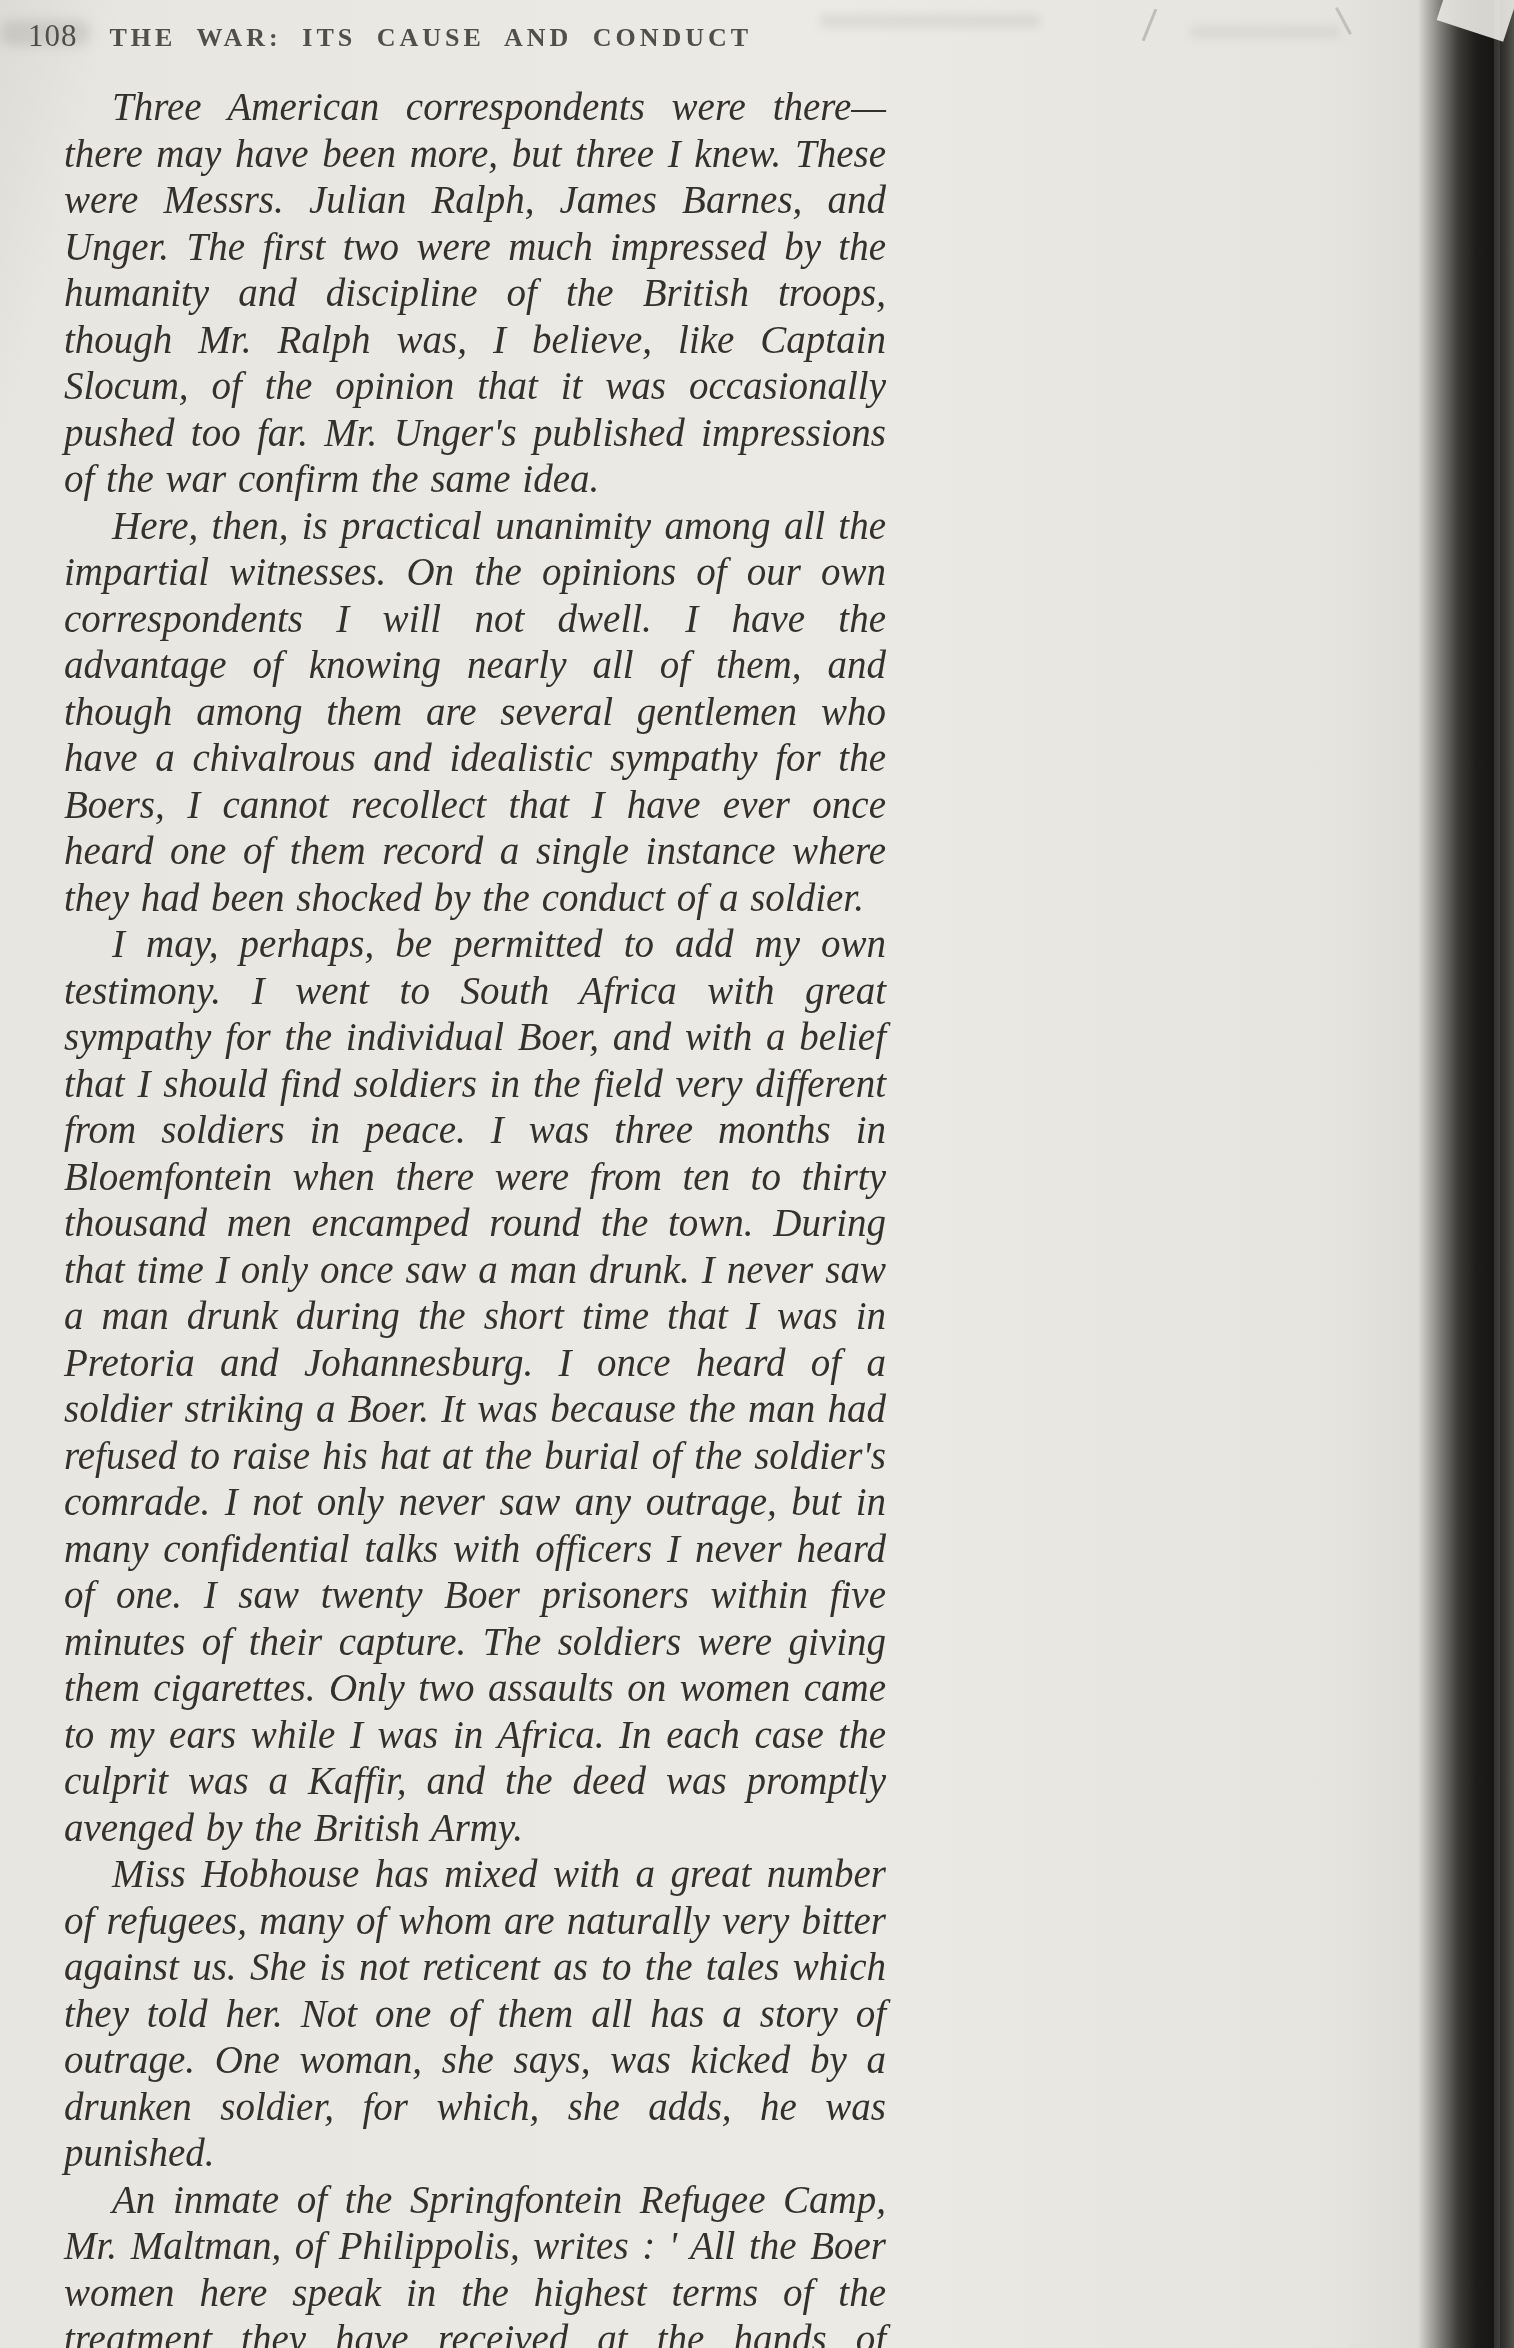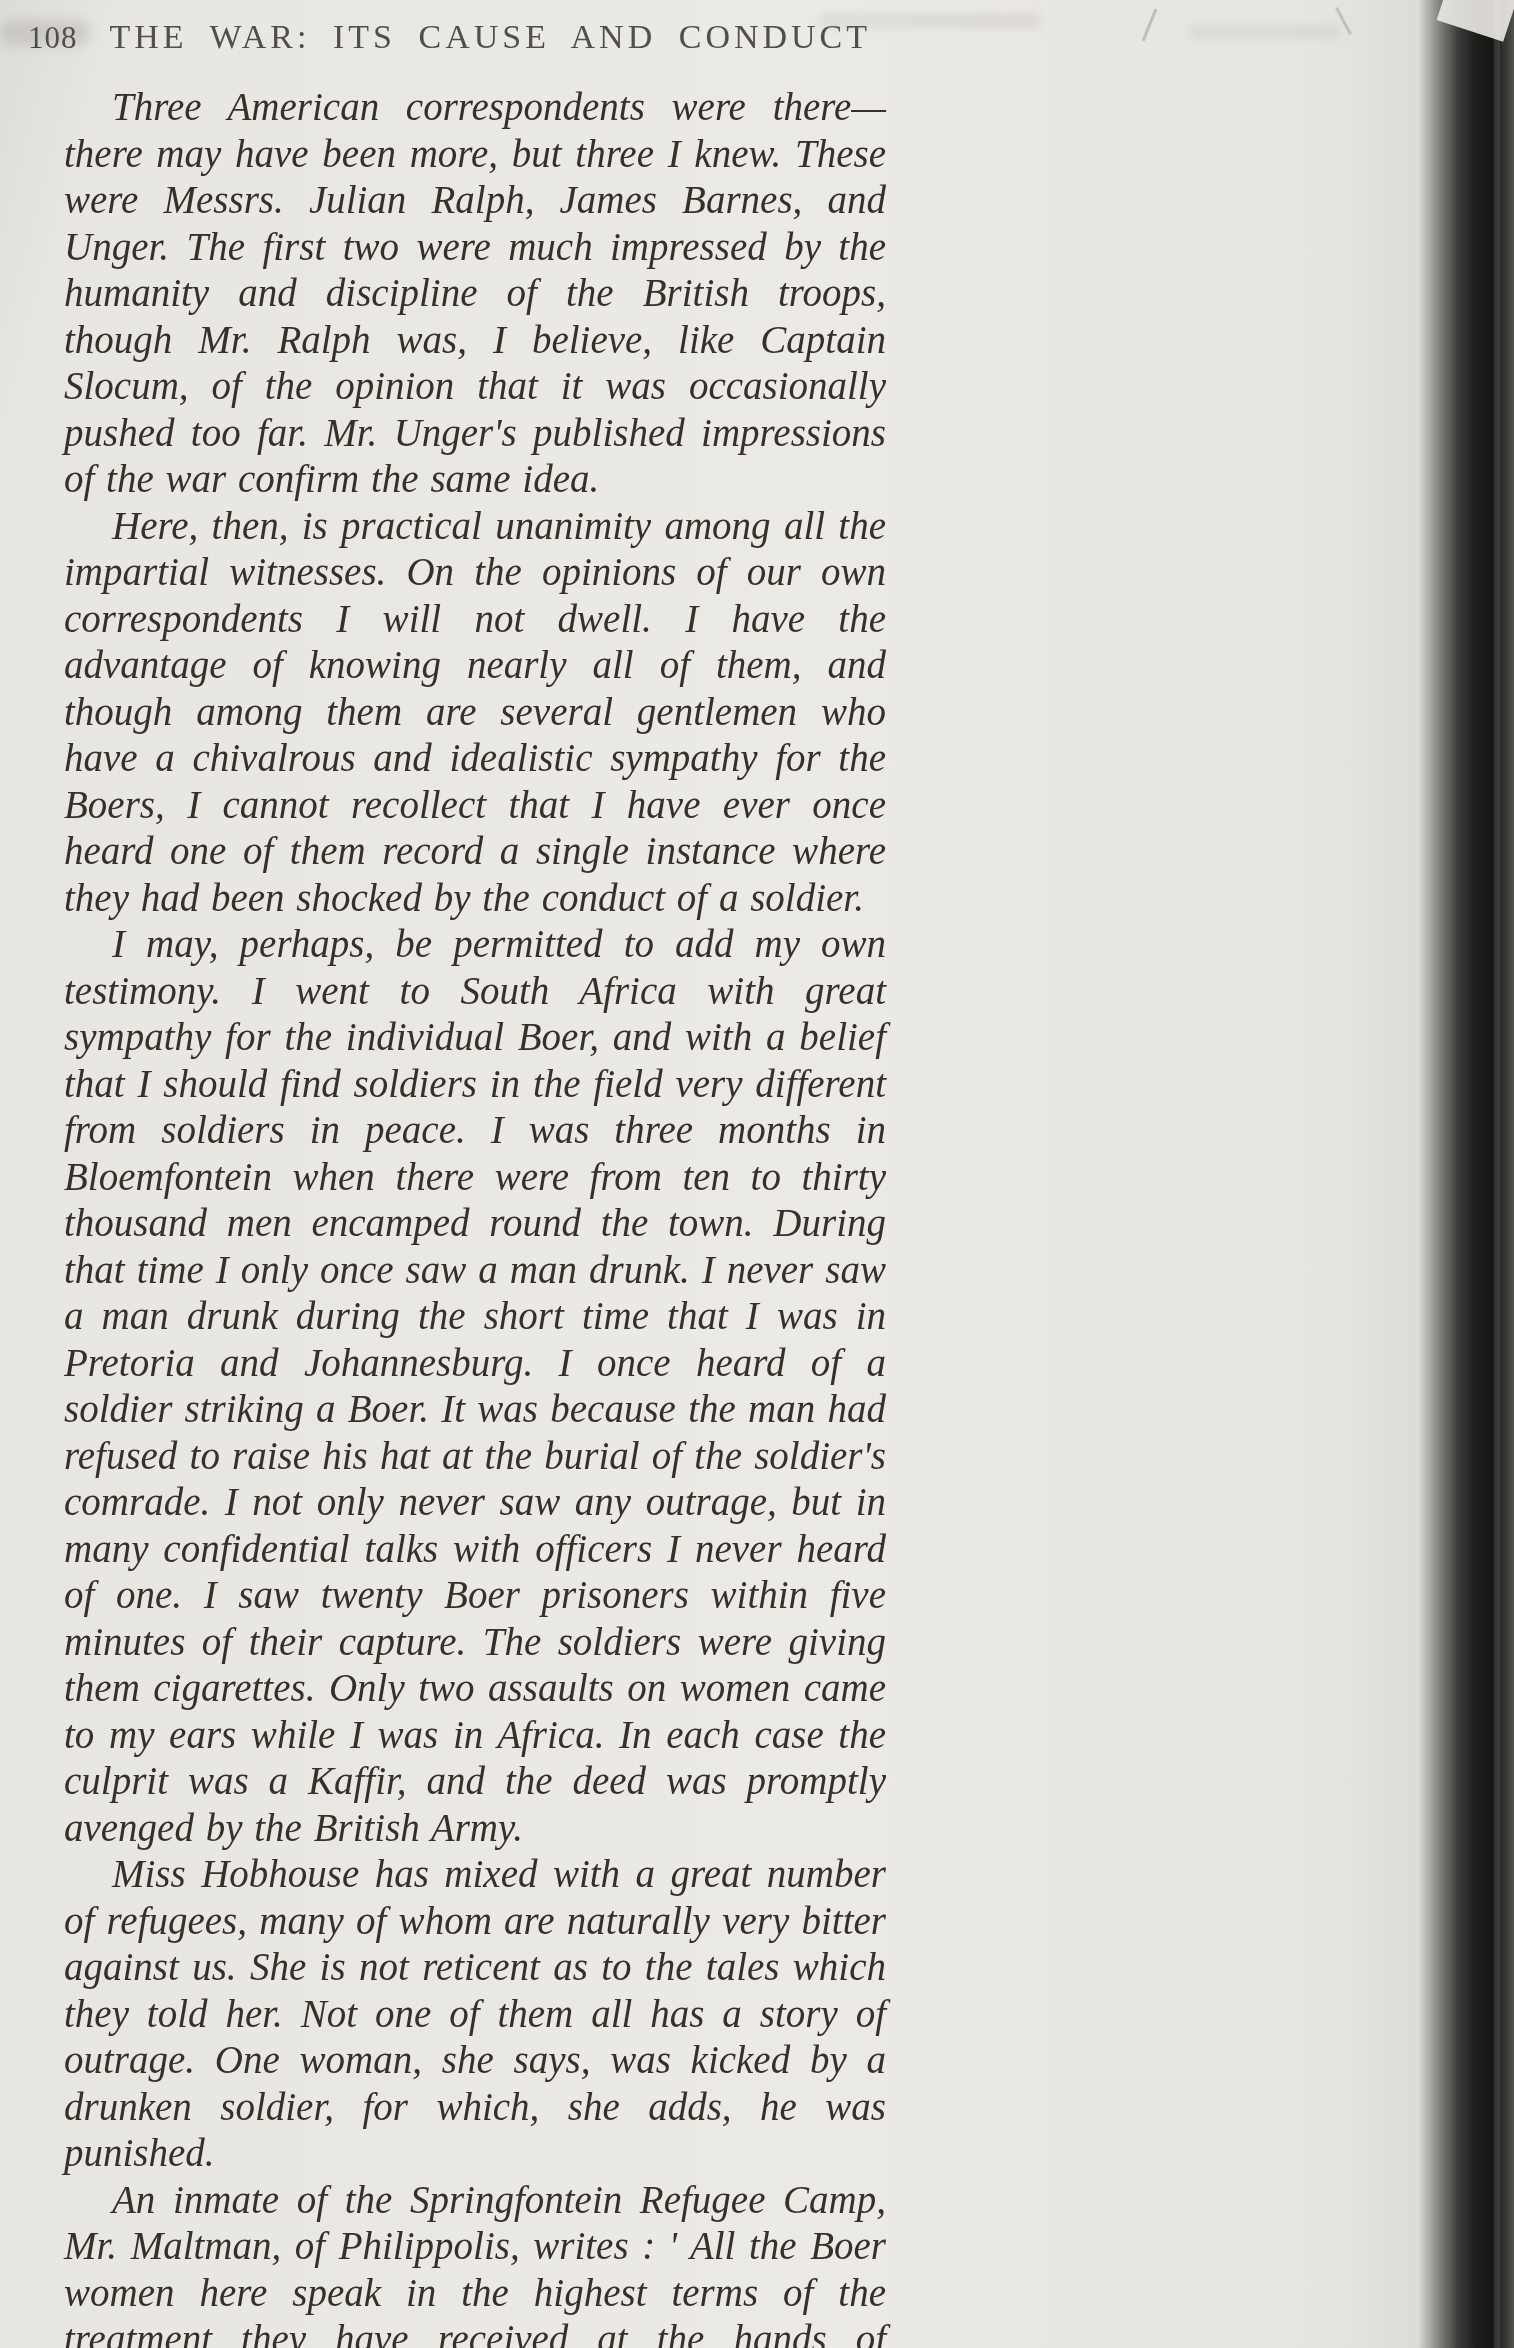--- a/index.html
+++ b/index.html
@@ -37,24 +37,25 @@
   }
   .page-number {
     display: inline-block;
     font-size: 31px;
     letter-spacing: 1px;
     color: #3f3d38;
     margin-right: 32px;
   }
   .running-title {
     display: inline-block;
-    font-size: 34px;
+    font-size: 26px;
     letter-spacing: 4px;
     word-spacing: 10px;
     color: #514f49;
+    font-weight: bold;
   }
 
   
   .text-block {
     position: absolute;
     left: 64px;
     top: 84px;
     width: 822px;
     font-size: 39px;
     line-height: 46.5px;

